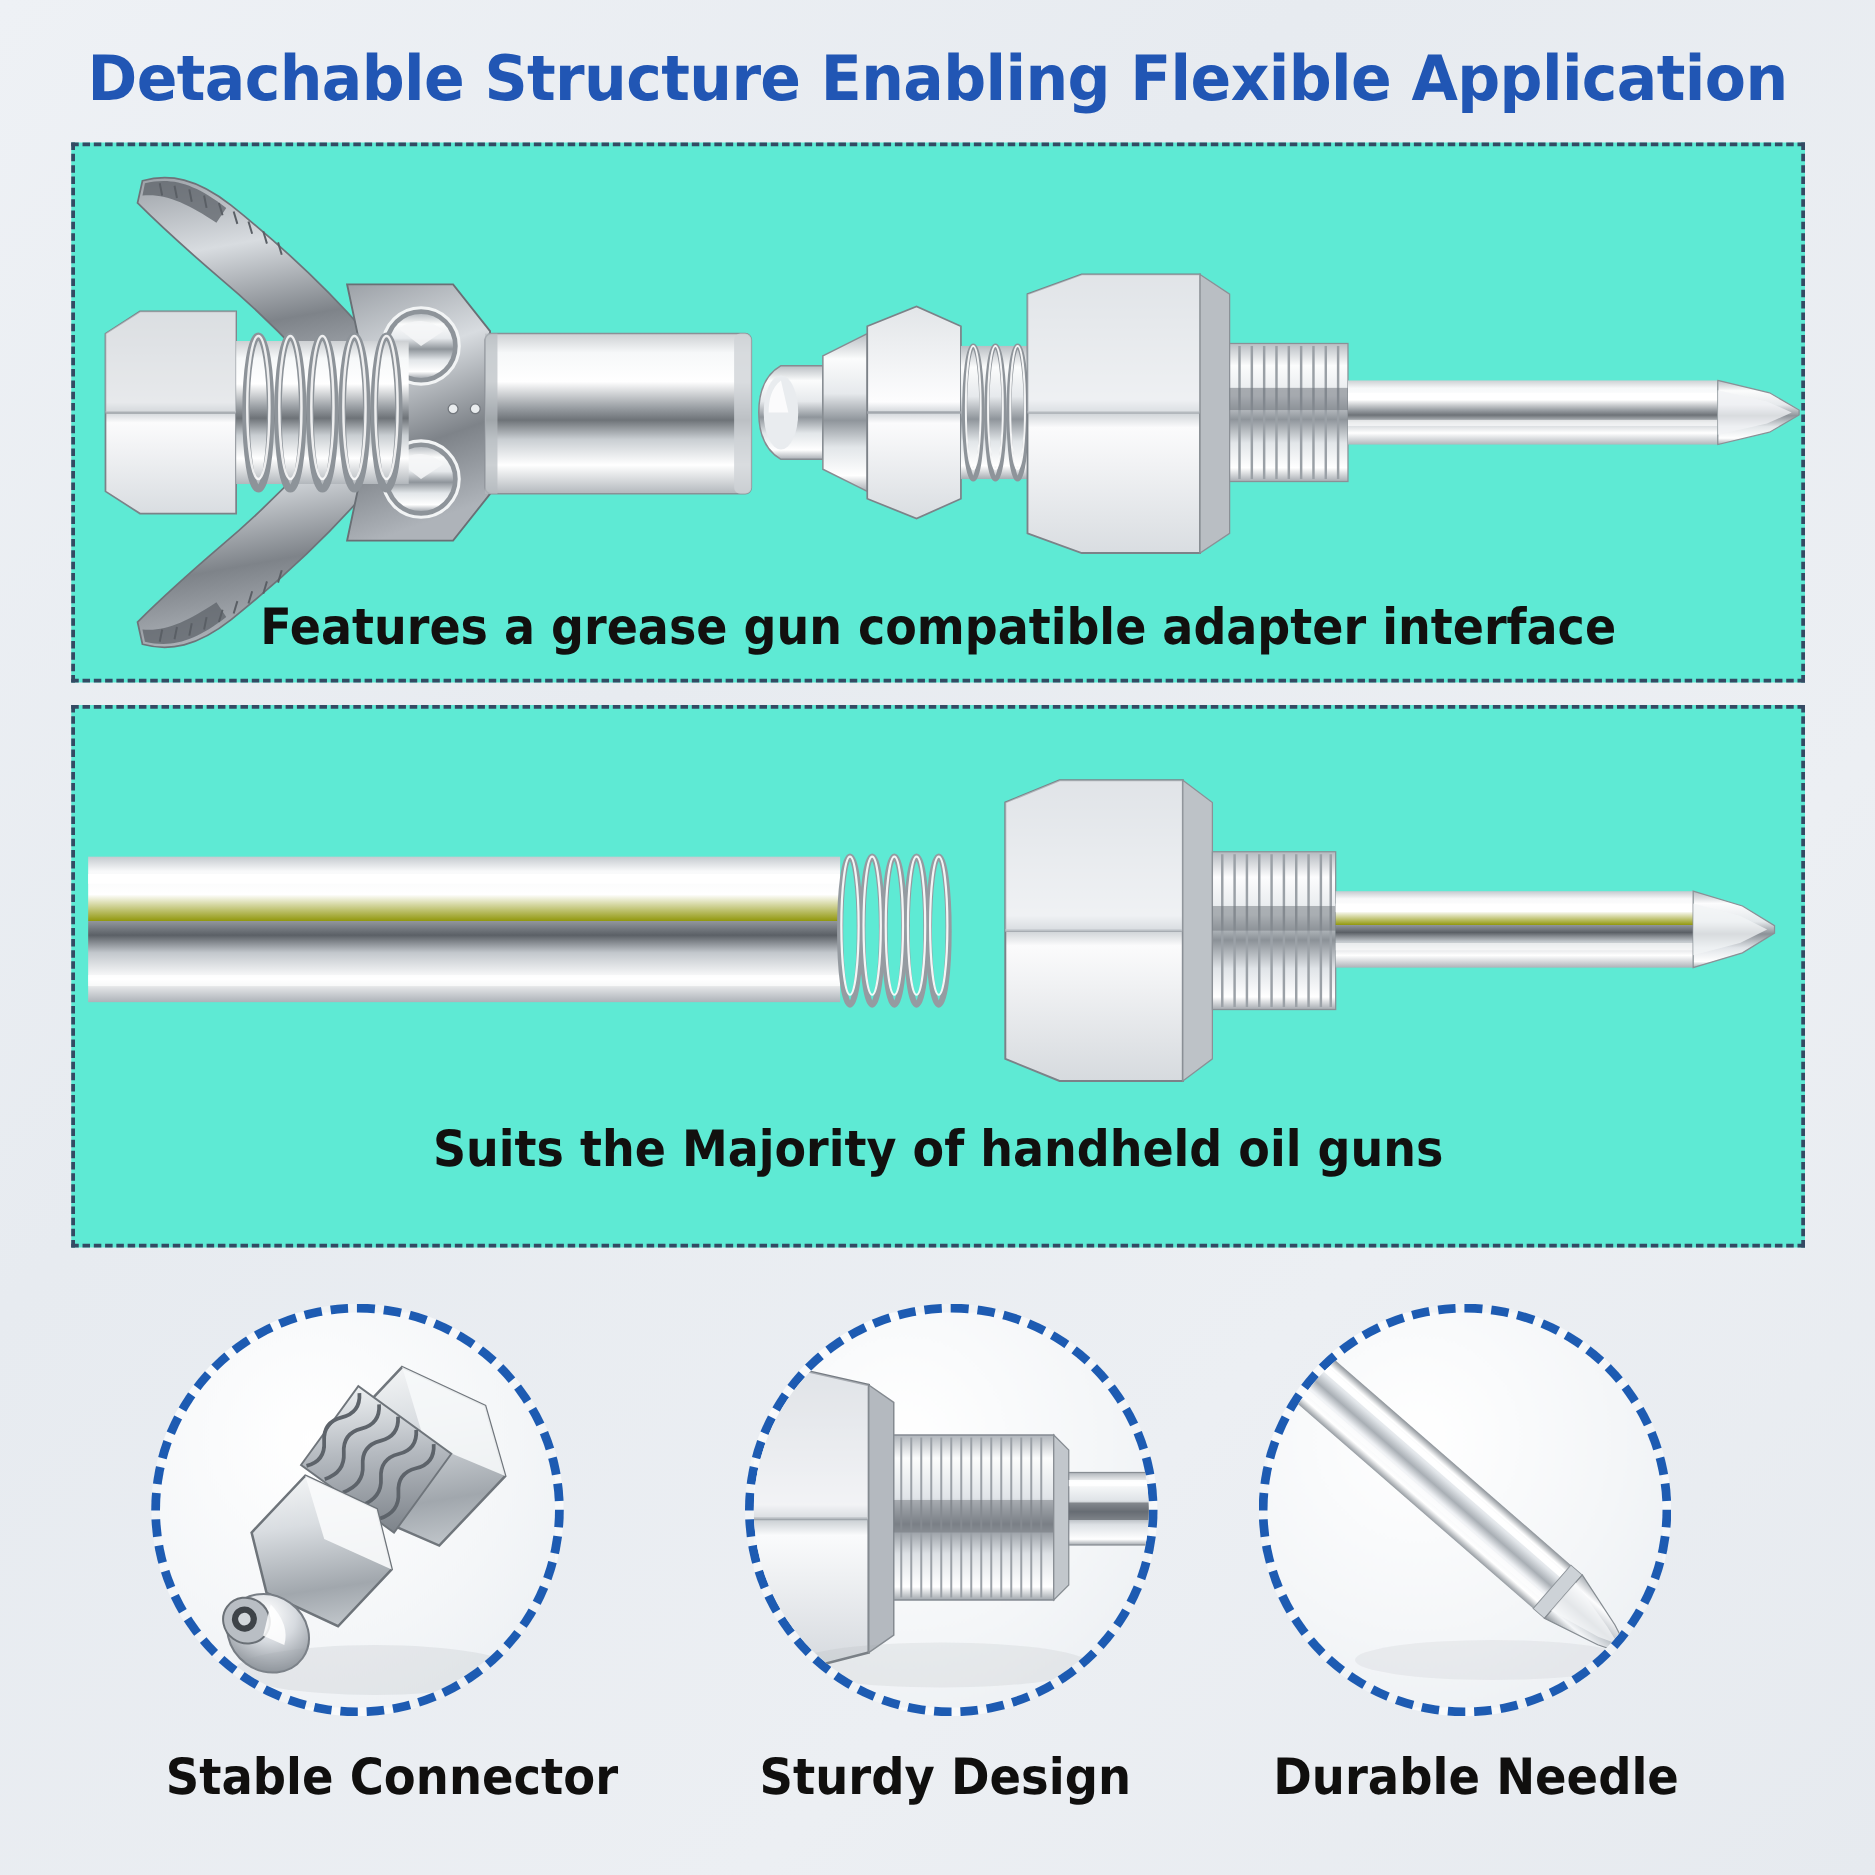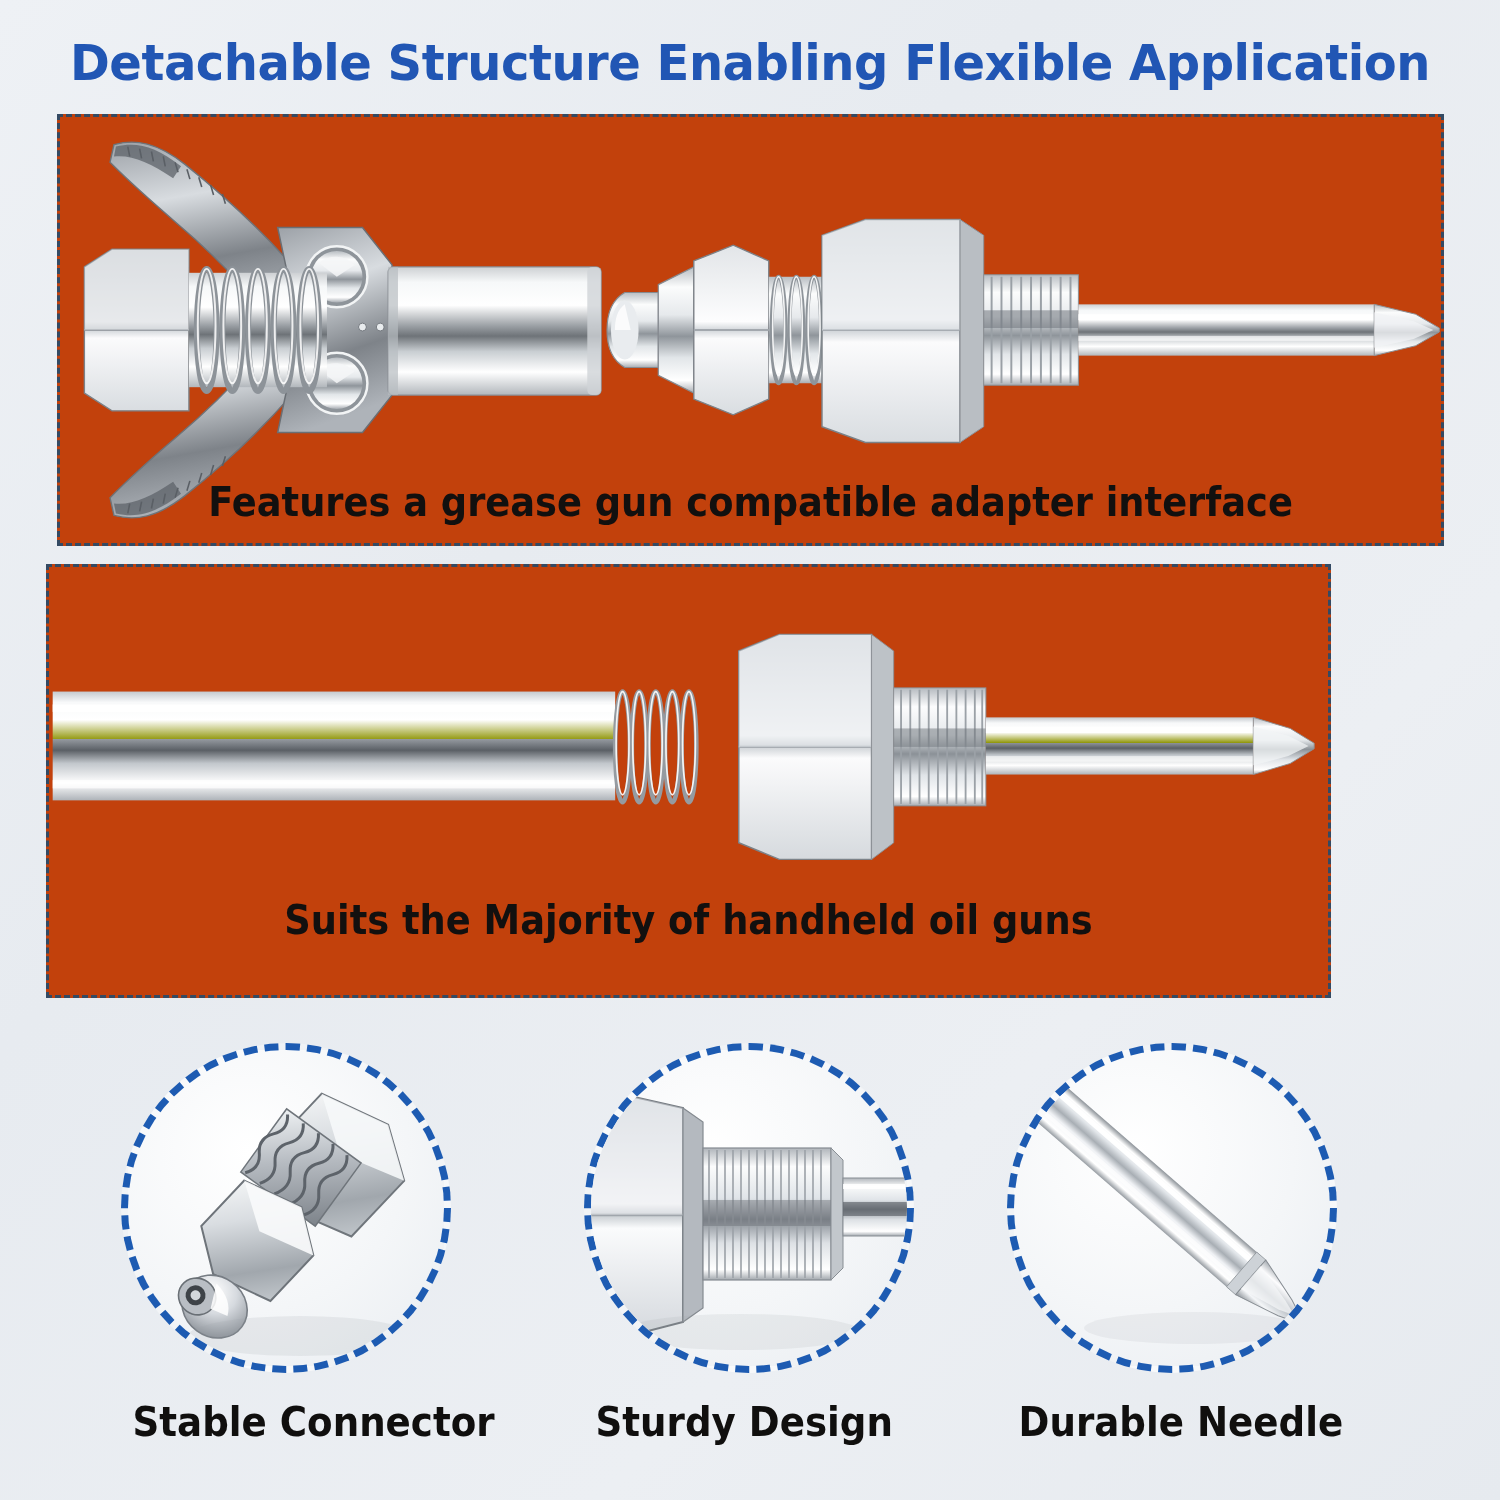--- a/index.html
+++ b/index.html
@@ -26,26 +26,26 @@
     font-weight: bold;
     letter-spacing: -0.5px;
     color: #2156b4;
     font-family: "DejaVu Sans", sans-serif;
     transform: scaleX(0.96);
   }
 
   
   .panel {
     position: absolute;
-    background: #c2410c;
+    background: #5eead4;
     border: 3px dashed #344a63;
     box-sizing: border-box;
   }
   #panel-1 { left: 57px;  top: 114px; width: 1387px; height: 432px; }
-  #panel-2 { left: 46px;  top: 564px; width: 1285px; height: 434px; }
+  #panel-2 { left: 57px;  top: 564px; width: 1387px; height: 434px; }
 
   .panel-caption {
     position: absolute;
     width: 100%;
     text-align: center;
     font-size: 40px;
     font-weight: bold;
     color: #12100f;
     font-family: "DejaVu Sans", sans-serif;
     transform: scaleX(0.92);
@@ -63,21 +63,21 @@
   }
 
   
   .feature {
     position: absolute;
     width: 330px;
     top: 1043px;
     text-align: left;
   }
   #feature-1 { left: 121px; }
-  #feature-2 { left: 584px; }
+  #feature-2 { left: 596px; }
   #feature-3 { left: 1007px; }
 
   .feature-circle {
     position: relative;
     width: 330px;
     height: 330px;
     border-radius: 50%;
     border: 7px dashed #1d5bb2;
     box-sizing: border-box;
     background: radial-gradient(circle at 38% 32%, #ffffff 0%, #f4f6f8 55%, #e9edf1 100%);

